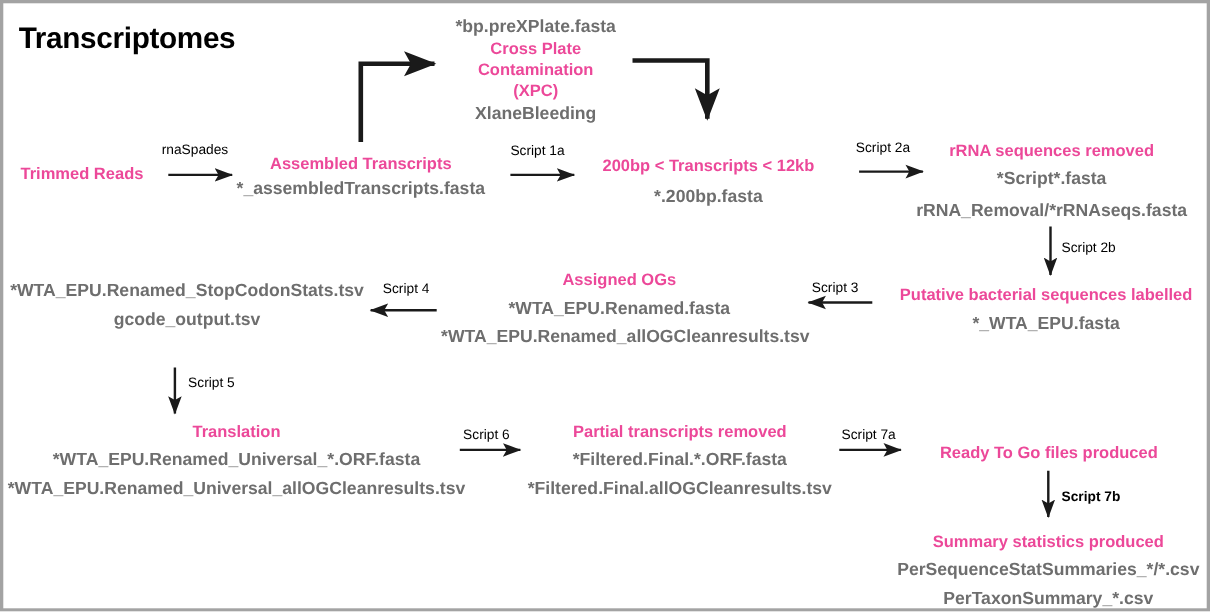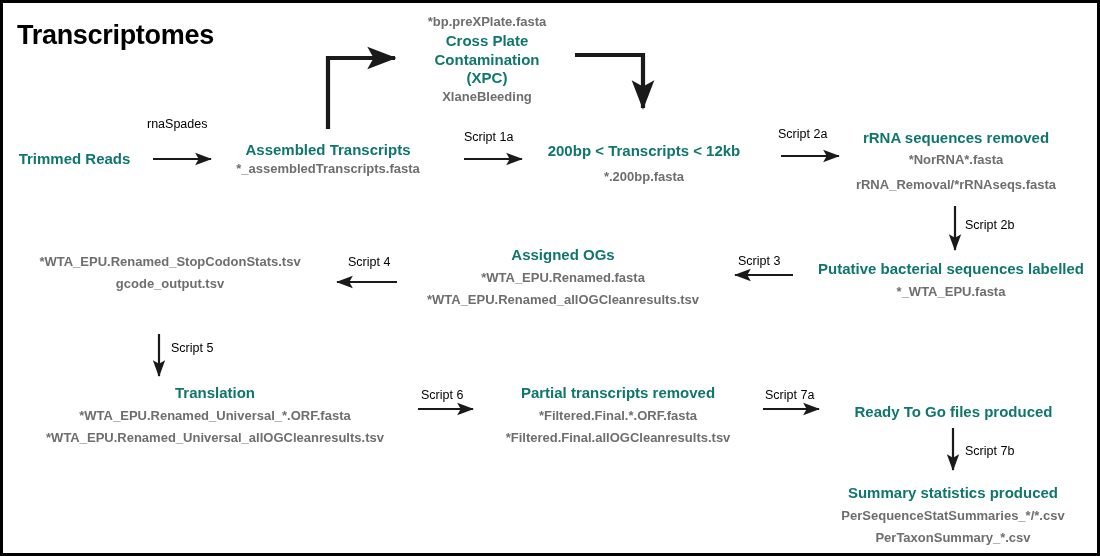--- a/index.html
+++ b/index.html
@@ -5,41 +5,41 @@
   html, body {
     margin: 0;
     padding: 0;
     background: #ffffff;
   }
   #canvas {
     position: relative;
     width: 1100px;
     height: 556px;
     background: #ffffff;
-    border: 3px solid #000000;
+    border: 3px solid #a3a3a3;
     box-sizing: border-box;
     font-family: "Liberation Sans", sans-serif;
     overflow: hidden;
   }
   .node {
     position: absolute;
     text-align: center;
     line-height: 1.0;
   }
   .node .hdr {
-    color: #0f766e;
+    color: #ec4899;
     font-weight: bold;
     font-size: 15px;
     white-space: nowrap;
     line-height: 1.25;
   }
   .node .file {
     color: #6e6e6e;
     font-weight: bold;
-    font-size: 13px;
+    font-size: 16px;
     white-space: nowrap;
     line-height: 1.45;
   }
   .title {
     position: absolute;
     left: 14px;
     top: 17px;
     font-size: 27px;
     font-weight: bold;
     color: #000000;
@@ -97,30 +97,30 @@
 
     <line class="ln" x1="156" y1="331" x2="156" y2="373" stroke-width="2.2" marker-end="url(#ah)"></line>
 
     <line class="ln" x1="415" y1="406" x2="470" y2="406" stroke-width="2.2" marker-end="url(#ah)"></line>
 
     <line class="ln" x1="760" y1="406" x2="816" y2="406" stroke-width="2.2" marker-end="url(#ah)"></line>
 
     <line class="ln" x1="950" y1="425" x2="950" y2="467" stroke-width="2.2" marker-end="url(#ah)"></line>
   </svg>
 
-  <div class="alabel" style="left:144px; top:114px;">rnaSpades</div>
+  <div class="alabel" style="left:144px; top:126px;">rnaSpades</div>
   <div class="alabel" style="left:461px; top:127px;">Script 1a</div>
   <div class="alabel" style="left:775px; top:124px;">Script 2a</div>
   <div class="alabel" style="left:962px; top:215px;">Script 2b</div>
   <div class="alabel" style="left:735px; top:251px;">Script 3</div>
   <div class="alabel" style="left:345px; top:252px;">Script 4</div>
   <div class="alabel" style="left:168px; top:338px;">Script 5</div>
   <div class="alabel" style="left:418px; top:385px;">Script 6</div>
   <div class="alabel" style="left:762px; top:385px;">Script 7a</div>
-  <div class="alabel" style="left:962px; top:441px;">Script 7b</div>
+  <div class="alabel" style="left:962px; top:441px;font-weight:bold;">Script 7b</div>
 
   <div class="node" style="left:0px; top:147px; width:143px;">
     <div class="hdr">Trimmed Reads</div>
   </div>
 
   <div class="node" style="left:180px; top:138px; width:290px;">
     <div class="hdr">Assembled Transcripts</div>
     <div class="file">*_assembledTranscripts.fasta</div>
   </div>
 
@@ -132,21 +132,21 @@
     <div class="file">XlaneBleeding</div>
   </div>
 
   <div class="node" style="left:521px; top:139px; width:240px;">
     <div class="hdr">200bp &lt; Transcripts &lt; 12kb</div>
     <div class="file" style="margin-top:7px;">*.200bp.fasta</div>
   </div>
 
   <div class="node" style="left:828px; top:126px; width:250px;">
     <div class="hdr">rRNA sequences removed</div>
-    <div class="file" style="margin-top:3px;">*NorRNA*.fasta</div>
+    <div class="file" style="margin-top:3px;">*Script*.fasta</div>
     <div class="file" style="margin-top:6px;">rRNA_Removal/*rRNAseqs.fasta</div>
   </div>
 
   <div class="node" style="left:798px; top:257px; width:300px;">
     <div class="hdr">Putative bacterial sequences labelled</div>
     <div class="file" style="margin-top:4px;">*_WTA_EPU.fasta</div>
   </div>
 
   <div class="node" style="left:398px; top:243px; width:324px;">
     <div class="hdr">Assigned OGs</div>

